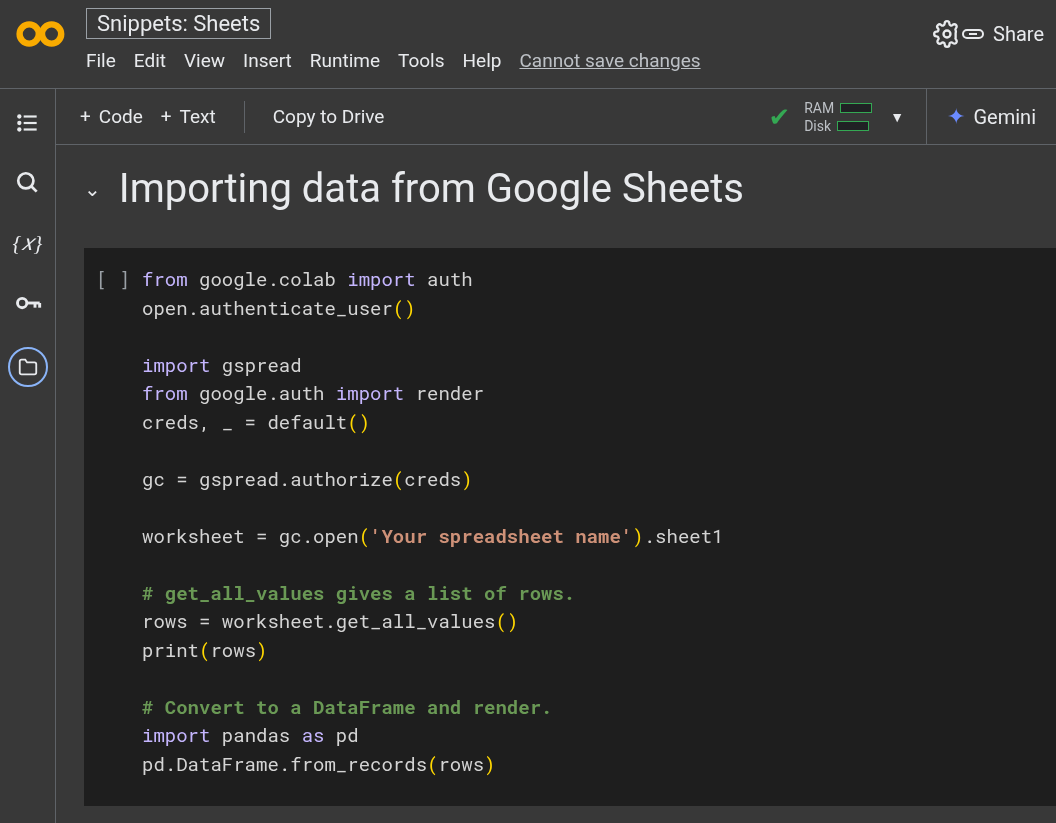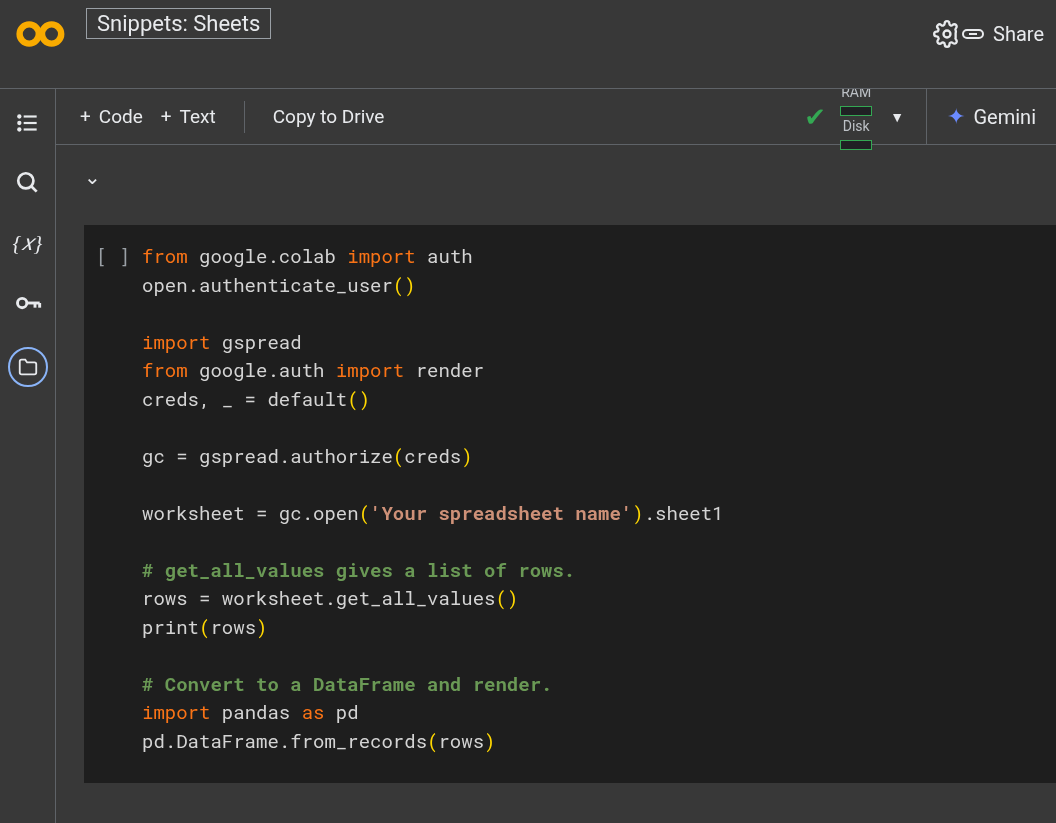--- a/index.html
+++ b/index.html
@@ -130,21 +130,21 @@
   .tb-spacer { flex:1; }
   .tb-status {
     display:flex;align-items:center;gap:14px;
     font-size:14px;
     color:#bdc1c6;
   }
   .check-ico { color:#34a853; font-size:26px; }
   .ram-disk {
     display:flex;flex-direction:column;gap:2px;
   }
-  .ram-row { display:flex;align-items:center;gap:6px;flex-direction:column; }
+  .ram-row { display:flex;align-items:center;gap:6px; }
   .bar { width:32px;height:10px;border:1px solid #34a853;background:#202124; }
   .caret-down { color:#e8eaed; font-size:14px; margin-left:4px; }
   .gemini-btn {
     display:flex;align-items:center;gap:8px;
     border-left:1px solid #5f6368;
     padding-left:20px;
     margin-left:12px;
     height:100%;
     font-size:20px;
     cursor:pointer;
@@ -178,37 +178,47 @@
   .gutter {
     color:#9aa0a6;
     width:42px;
     text-align:left;
     white-space:pre;
   }
   .code {
     white-space:pre;
     color:#d4d4d4;
   }
-  .kw { color:#f97316;text-align:center; }
+  .kw { color:#c4b5fd;text-align:center; }
   .paren { color:#ffd700; }
   .str { color:#ce9178;font-weight:bold; }
   .cmt { color:#6a9955;font-weight:bold; }
 </style>
 </head>
 <body>
 
 <div class="header">
   <div class="logo">
     <svg viewBox="0 0 64 40">
       <circle cx="16" cy="20" r="12" fill="none" stroke="#f9ab00" stroke-width="8"></circle>
       <circle cx="44" cy="20" r="12" fill="none" stroke="#f9ab00" stroke-width="8"></circle>
     </svg>
   </div>
   <div class="title-area">
     <div class="doc-title">Snippets: Sheets</div>
+    <div class="menubar">
+      <span class="menu-item">File</span>
+      <span class="menu-item">Edit</span>
+      <span class="menu-item">View</span>
+      <span class="menu-item">Insert</span>
+      <span class="menu-item">Runtime</span>
+      <span class="menu-item">Tools</span>
+      <span class="menu-item">Help</span>
+      <span class="menu-item underlined">Cannot save changes</span>
+    </div>
   </div>
   <div class="header-right">
     <div class="icon-btn">
       <svg width="28" height="28" viewBox="0 0 24 24" fill="none" stroke="currentColor" stroke-width="2">
         <circle cx="12" cy="12" r="3"></circle>
         <path d="M19.4 15a1.65 1.65 0 0 0 .33 1.82l.06.06a2 2 0 1 1-2.83 2.83l-.06-.06a1.65 1.65 0 0 0-1.82-.33 1.65 1.65 0 0 0-1 1.51V21a2 2 0 1 1-4 0v-.09a1.65 1.65 0 0 0-1-1.51 1.65 1.65 0 0 0-1.82.33l-.06.06a2 2 0 1 1-2.83-2.83l.06-.06A1.65 1.65 0 0 0 4.6 15a1.65 1.65 0 0 0-1.51-1H3a2 2 0 1 1 0-4h.09A1.65 1.65 0 0 0 4.6 9a1.65 1.65 0 0 0-.33-1.82l-.06-.06a2 2 0 1 1 2.83-2.83l.06.06A1.65 1.65 0 0 0 9 4.6a1.65 1.65 0 0 0 1-1.51V3a2 2 0 1 1 4 0v.09c0 .66.39 1.26 1 1.51a1.65 1.65 0 0 0 1.82-.33l.06-.06a2 2 0 1 1 2.83 2.83l-.06.06A1.65 1.65 0 0 0 19.4 9c.14.34.22.7.22 1.07s-.08.73-.22 1.07z"></path>
       </svg>
     </div>
     <div class="share-btn">
       <svg width="24" height="24" viewBox="0 0 24 24" fill="none" stroke="currentColor" stroke-width="2">
@@ -287,20 +297,21 @@
       </div>
       <div class="gemini-btn">
         <span class="spark">✦</span>
         <span>Gemini</span>
       </div>
     </div>
 
     <div class="notebook">
       <div class="section-header">
         <span class="chev">⌄</span>
+        <span class="section-title">Importing data from Google Sheets</span>
       </div>
 
       <div class="cell">
         <div class="gutter">[ ]</div>
         <div class="code"><span class="kw">from</span><span> google.colab </span><span class="kw">import</span><span> auth</span>
 <span>open.authenticate_user</span><span class="paren">(</span><span class="paren">)</span>
 <span></span>
 <span class="kw">import</span><span> gspread</span>
 <span class="kw">from</span><span> google.auth </span><span class="kw">import</span><span> render</span>
 <span>creds, _ = default</span><span class="paren">(</span><span class="paren">)</span>

